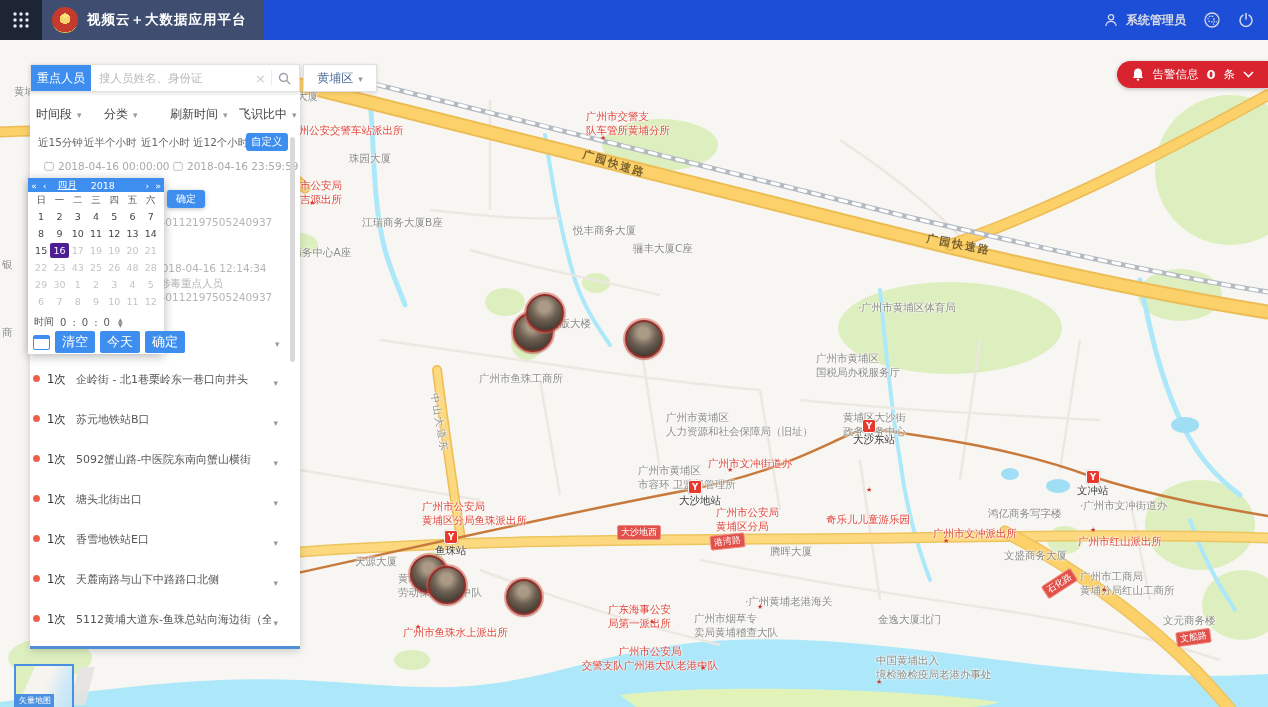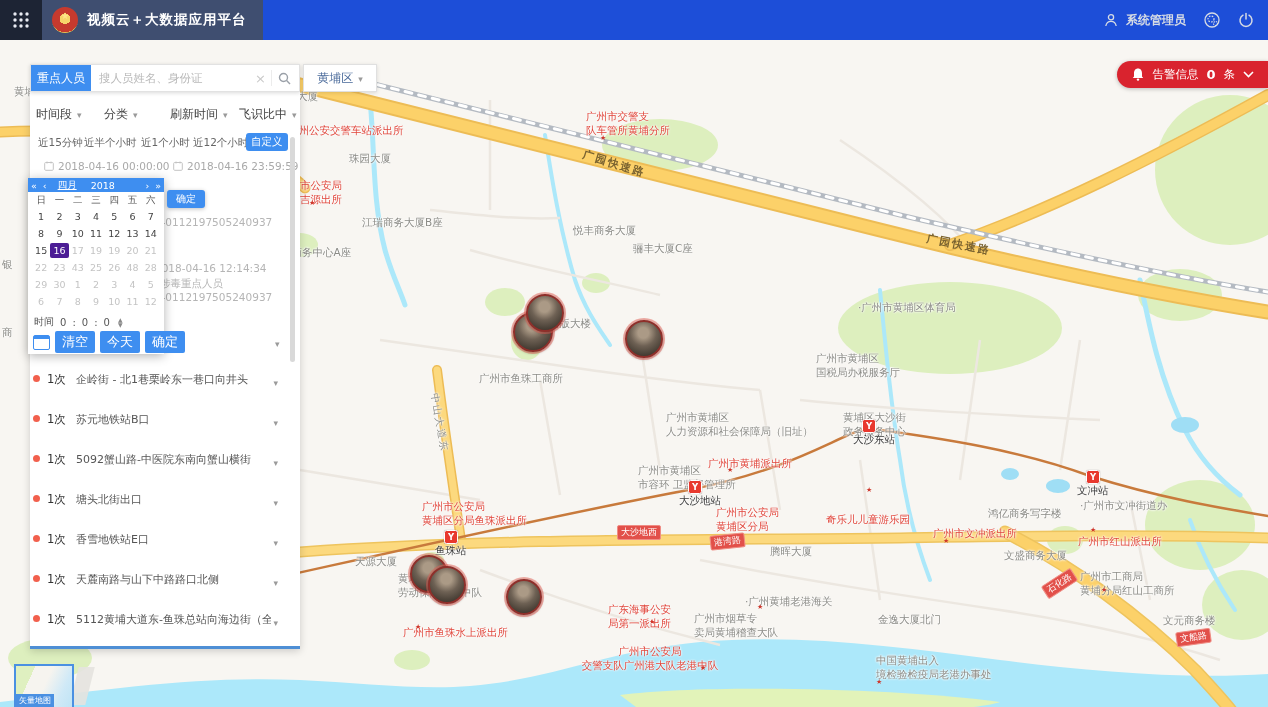--- a/index.html
+++ b/index.html
@@ -198,21 +198,21 @@
 劳动保障监察中队</span>
         <span class="mlabel" style="position: absolute; left: 2px; top: 218px;">银</span>
         <span class="mlabel" style="position: absolute; left: 2px; top: 286px;">商</span>
         <span class="mlabel poi" style="position: absolute; left: 586px; top: 70px;">广州市交警支
 队车管所黄埔分所</span>
         <span class="mlabel poi" style="position: absolute; left: 288px; top: 84px;">广州公安交警车站派出所</span>
         <span class="mlabel poi" style="position: absolute; left: 300px; top: 139px;">市公安局
 吉源出所</span>
         <span class="mlabel poi" style="position: absolute; left: 422px; top: 460px;">广州市公安局
 黄埔区分局鱼珠派出所</span>
-        <span class="mlabel poi" style="position: absolute; left: 708px; top: 417px;">广州市黄埔派出所</span>
+        <span class="mlabel poi" style="position: absolute; left: 708px; top: 417px;">广州市文冲街道办</span>
         <span class="mlabel poi" style="position: absolute; left: 716px; top: 466px;">广州市公安局
 黄埔区分局</span>
         <span class="mlabel poi" style="position: absolute; left: 826px; top: 473px;">奇乐儿儿童游乐园</span>
         <span class="mlabel poi" style="position: absolute; left: 933px; top: 487px;">广州市文冲派出所</span>
         <span class="mlabel poi" style="position: absolute; left: 1078px; top: 495px;">广州市红山派出所</span>
         <span class="mlabel poi" style="position: absolute; left: 403px; top: 586px;">广州市鱼珠水上派出所</span>
         <span class="mlabel poi" style="position: absolute; left: 608px; top: 563px;">广东海事公安
 局第一派出所</span>
         <span class="mlabel poi ctr" style="position: absolute; left: 520px; top: 605px;">广州市公安局
 交警支队广州港大队老港中队</span>

